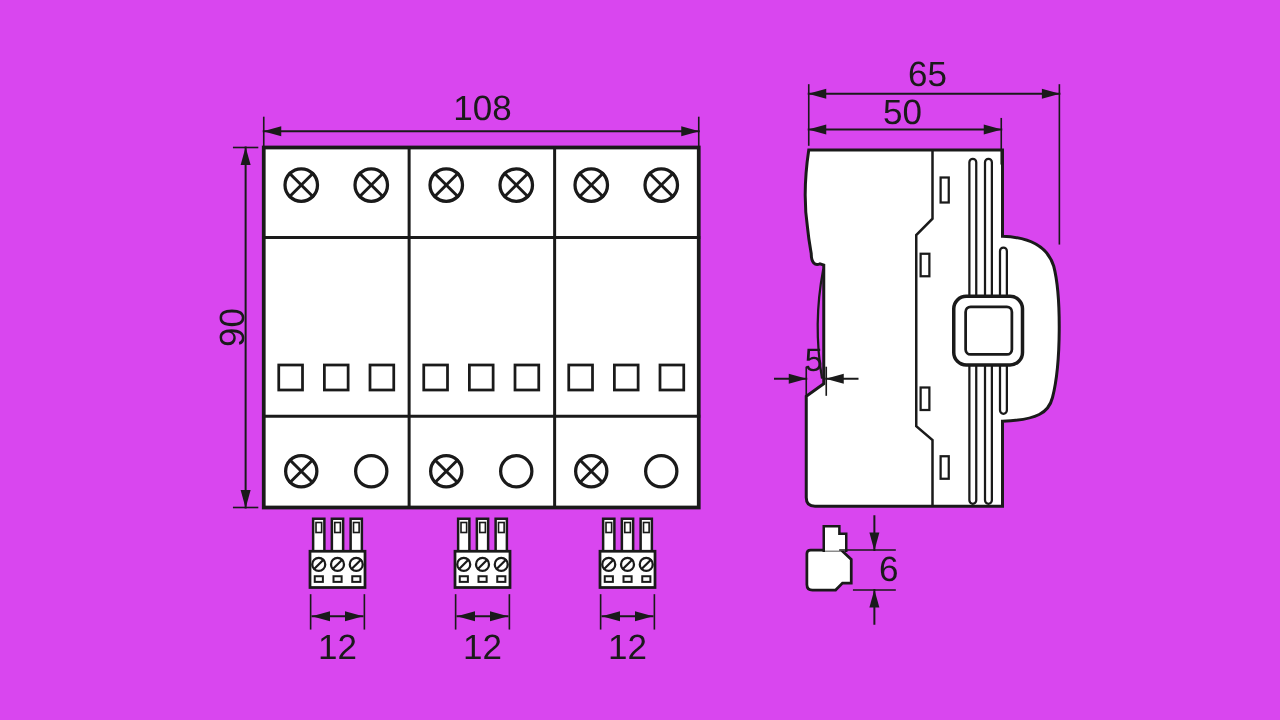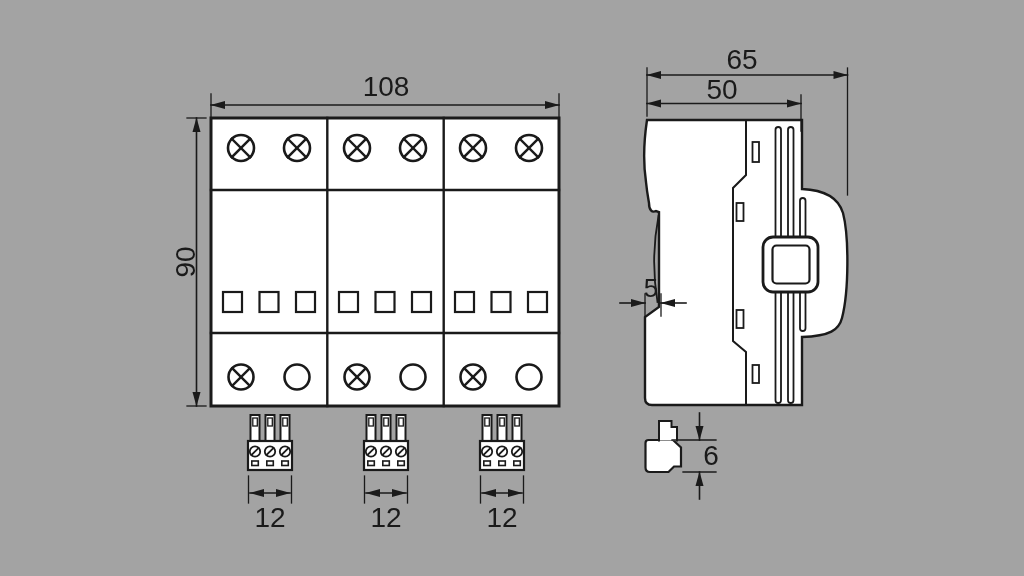--- a/index.html
+++ b/index.html
@@ -1,16 +1,16 @@
 <!DOCTYPE html>
 <html><head>
 <meta charset="utf-8">
 <style>
   html,body{margin:0;padding:0;background:#ffffff;}
-  .canvas{position:relative;width:1024px;height:576px;background:#a3a3a3;overflow:hidden;}
+  .canvas{position:relative;width:1024px;height:576px;background:#d946ef;overflow:hidden;}
   svg{display:block;}
   .ln{stroke:#1a1a1a;fill:none;stroke-linecap:square;}
   .wf{fill:#ffffff;}
   .s30{stroke-width:3;}
   .s28{stroke-width:2.8;}
   .s26{stroke-width:2.6;}
   .s24{stroke-width:2.4;}
   .s22{stroke-width:2.2;}
   .s20{stroke-width:2;}
   .s18{stroke-width:1.8;}

